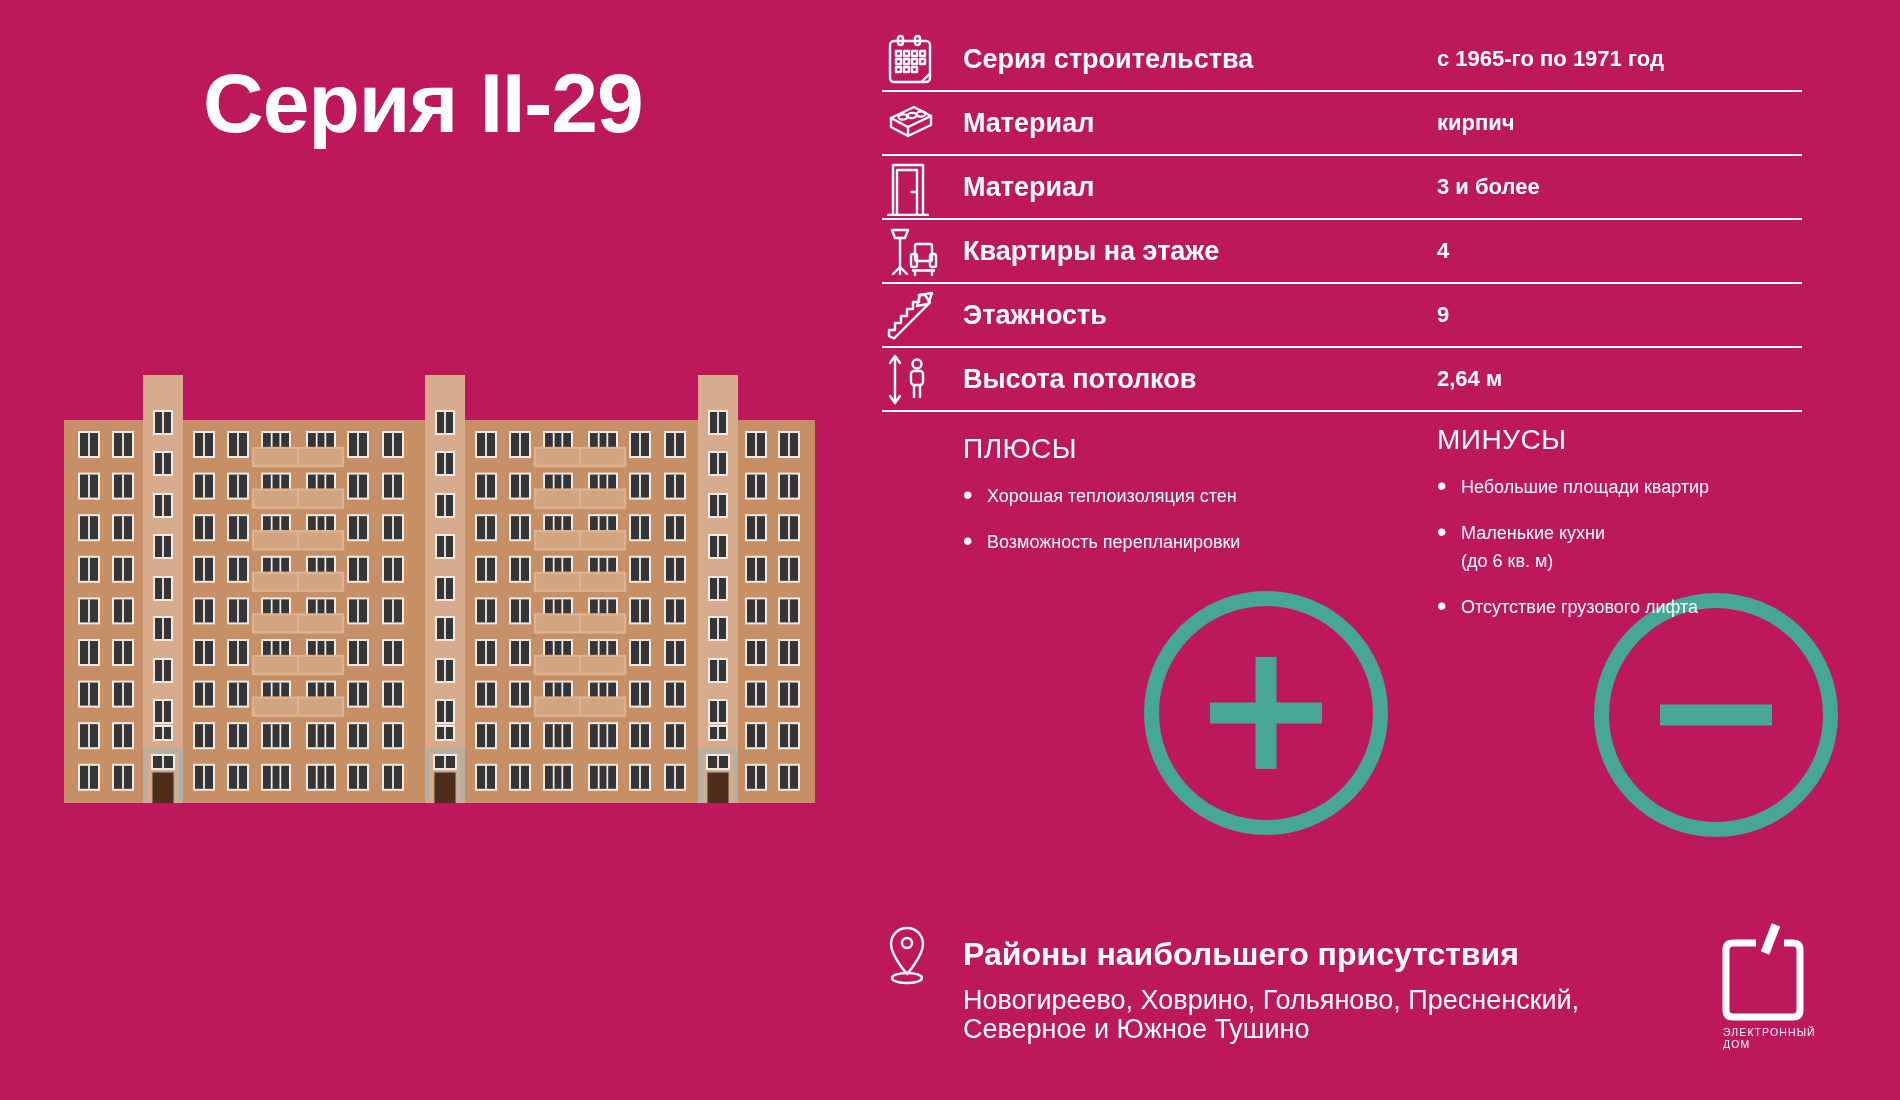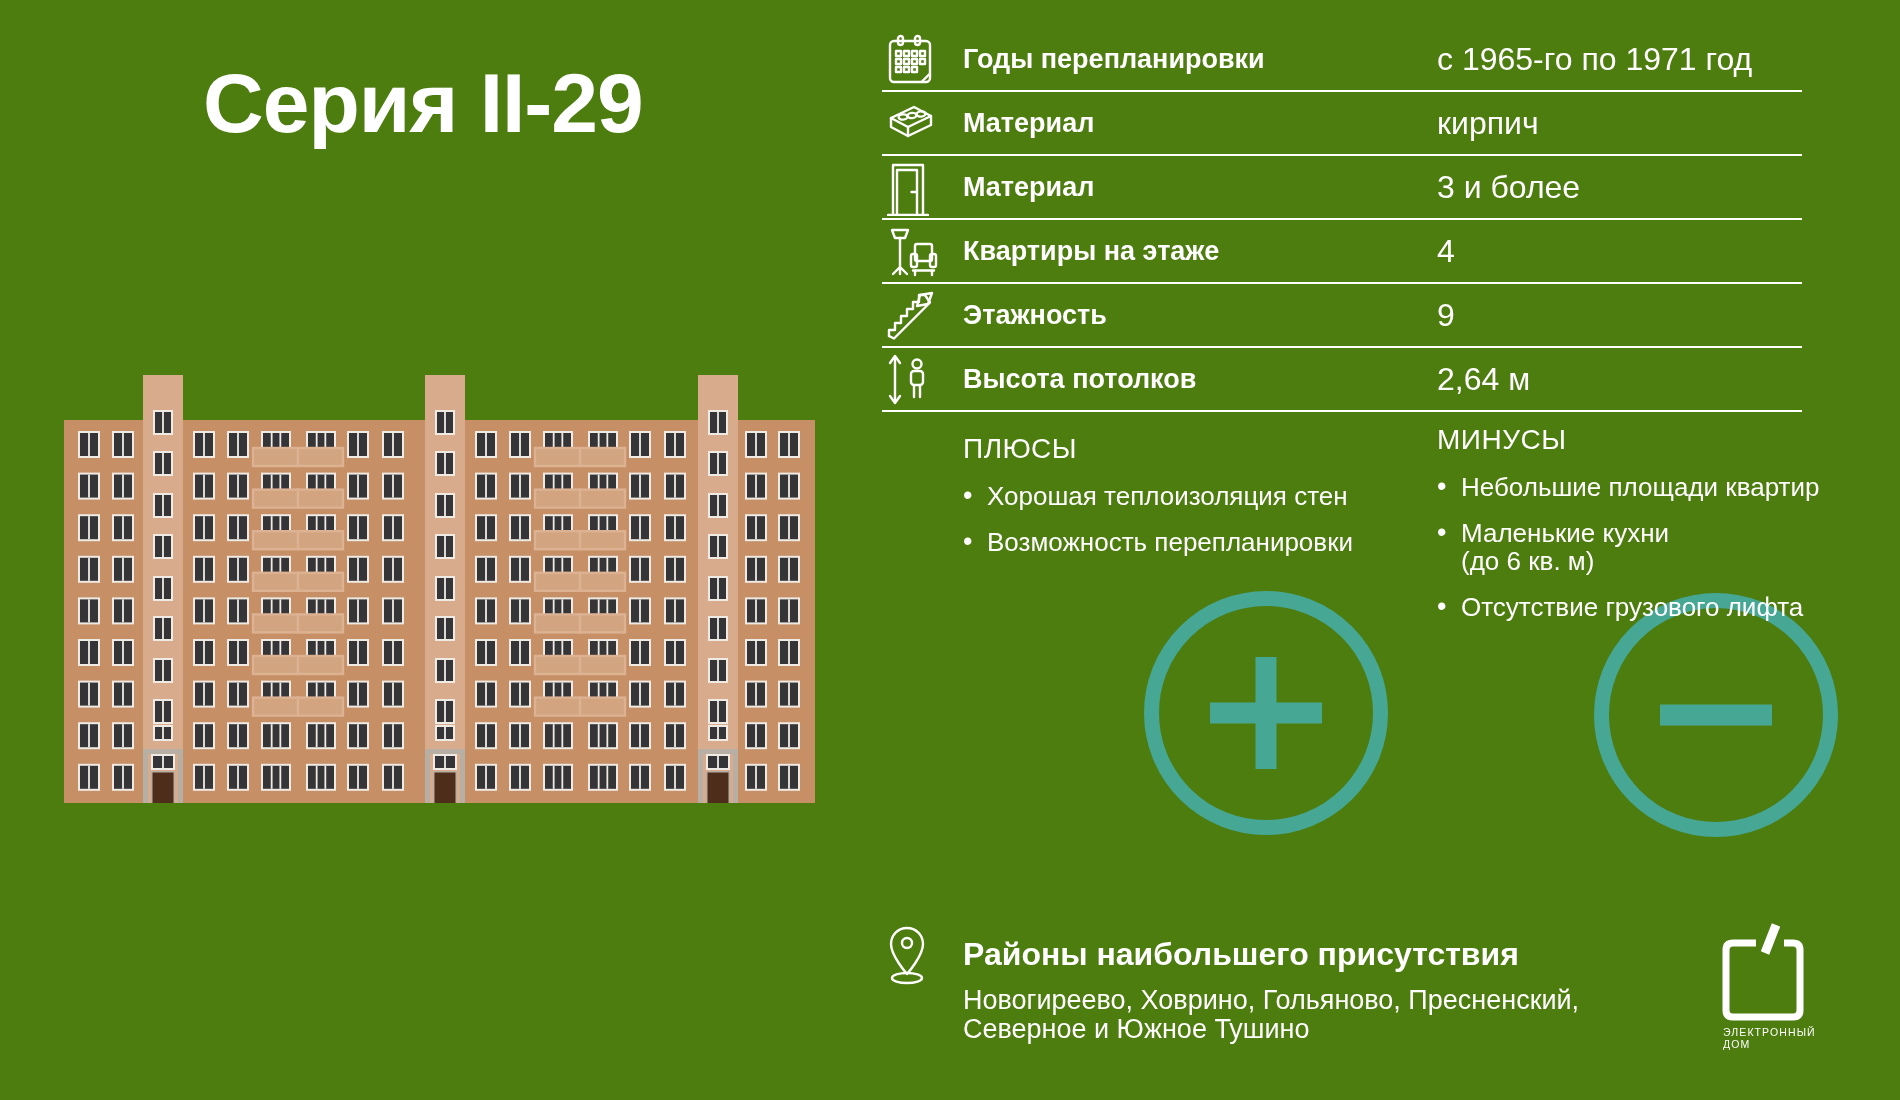--- a/index.html
+++ b/index.html
@@ -1,47 +1,47 @@
 <!DOCTYPE html>
 <html><head>
 <meta charset="utf-8">
 <style>
   html,body{margin:0;padding:0;background:#72c4b8;}
   .canvas{
     position:relative;width:1900px;height:1100px;overflow:hidden;
-    background:#4d7c0f;color:#ffffff;
+    background:#be185d;color:#ffffff;
     font-family:"Liberation Sans", sans-serif;
   }
   svg{display:block;}
   .stroke-ic{fill:none;stroke:#ffffff;stroke-width:2.4;stroke-linejoin:round;stroke-linecap:round;}
 
   
   .title{
     position:absolute;left:203px;top:55px;
     font-size:84px;font-weight:700;letter-spacing:-1px;white-space:nowrap;
   }
 
   
   .spec-table{position:absolute;left:882px;top:28px;width:920px;z-index:3;}
   .spec-row{
     position:relative;display:flex;align-items:center;
     height:64px;box-sizing:border-box;border-bottom:2.5px solid #ffffff;
   }
   .spec-icon{width:81px;flex:0 0 81px;display:flex;align-items:center;padding-left:5px;box-sizing:border-box;}
   .spec-label{font-size:27px;font-weight:700;white-space:nowrap;}
-  .spec-value{position:absolute;left:555px;top:50%;transform:translateY(-50%);font-size:32px;font-weight:400;white-space:nowrap;text-align:center;}
+  .spec-value{position:absolute;left:555px;top:50%;transform:translateY(-50%);font-size:22px;font-weight:700;white-space:nowrap;text-align:center;}
 
   
   .pros-col{position:absolute;left:963px;top:433px;width:430px;z-index:3;}
   .cons-col{position:absolute;left:1437px;top:424px;width:420px;z-index:3;}
   .pc-heading{font-size:28px;font-weight:400;margin:0 0 17px 0;letter-spacing:.5px;}
   .pc-list{list-style:none;margin:0;padding:0;}
   .pc-list li{
     position:relative;padding-left:24px;margin-bottom:18px;
-    font-size:26px;line-height:28px;
+    font-size:18px;line-height:28px;
   }
   .pc-list li::before{content:"\2022";position:absolute;left:0;top:-1px;font-size:27px;}
 
   
   .big-circle{position:absolute;width:214px;height:214px;border-radius:50%;border:15px solid #46a794;z-index:1;}
   .plus-circle{left:1144px;top:591px;}
   .minus-circle{left:1594px;top:593px;}
   .bar{position:absolute;background:#46a794;}
   .bar-h{left:50%;top:50%;width:112px;height:21px;transform:translate(-50%,-50%);}
   .bar-v{left:50%;top:50%;width:21px;height:112px;transform:translate(-50%,-50%);}
@@ -693,21 +693,21 @@
             <rect x="9" y="25" width="5" height="5"></rect>
               <rect x="17" y="25" width="5" height="5"></rect>
               <rect x="25" y="25" width="5" height="5"></rect>
               <rect x="33" y="25" width="5" height="5"></rect>
             <rect x="9" y="33" width="5" height="5"></rect>
               <rect x="17" y="33" width="5" height="5"></rect>
               <rect x="25" y="33" width="5" height="5"></rect>
           </g>
         </svg>
       </span>
-      <span class="spec-label">Годы перепланировки</span>
+      <span class="spec-label">Серия строительства</span>
       <span class="spec-value">с 1965-го по 1971 год</span>
     </div>
 
     <div class="spec-row">
       <span class="spec-icon">
         <svg width="48" height="38" viewBox="0 0 48 38">
           <path class="stroke-ic" stroke-width="2.2" d="M4 14 L27 3 L44 12 L21 23 Z"></path>
           <path class="stroke-ic" stroke-width="2.2" d="M4 14 L4 23 L21 32 L21 23"></path>
           <path class="stroke-ic" stroke-width="2.2" d="M44 12 L44 21 L21 32"></path>
           <ellipse class="stroke-ic" stroke-width="1.8" cx="16" cy="13" rx="4.4" ry="2.6" transform="rotate(-6 16 13)"></ellipse>

